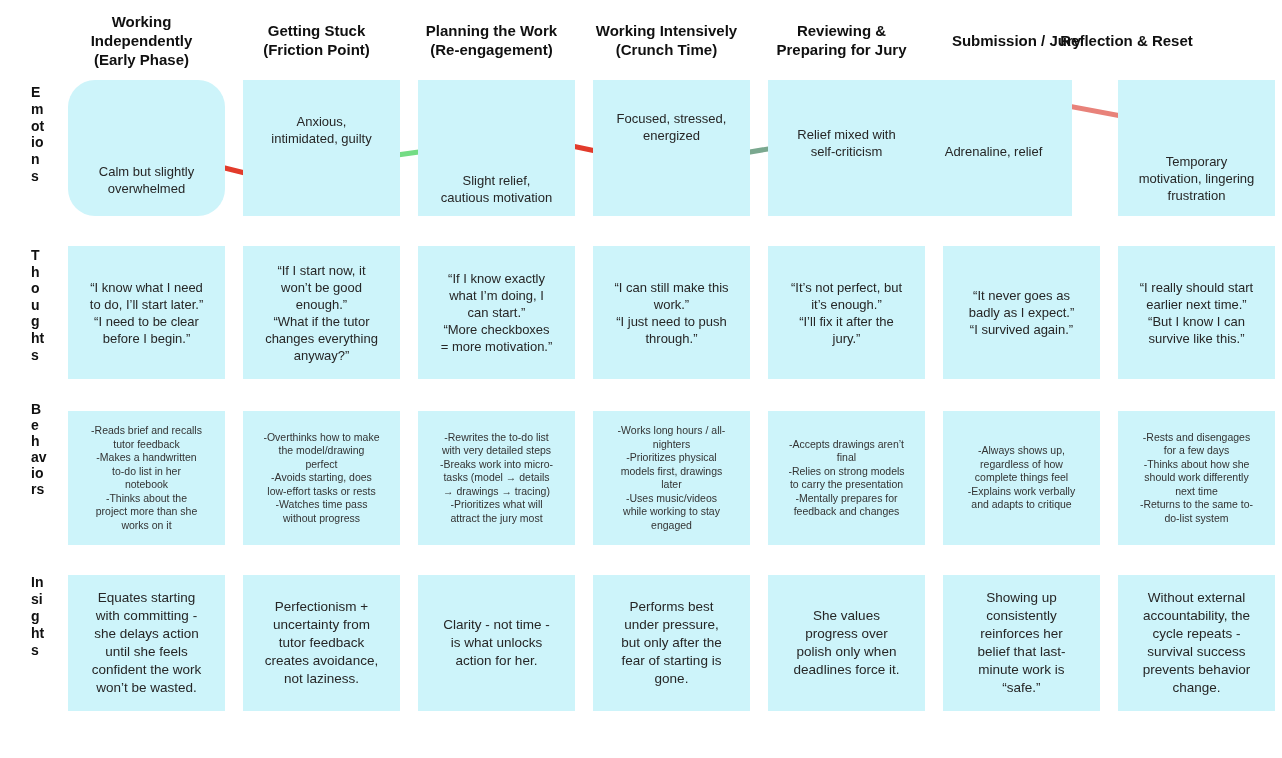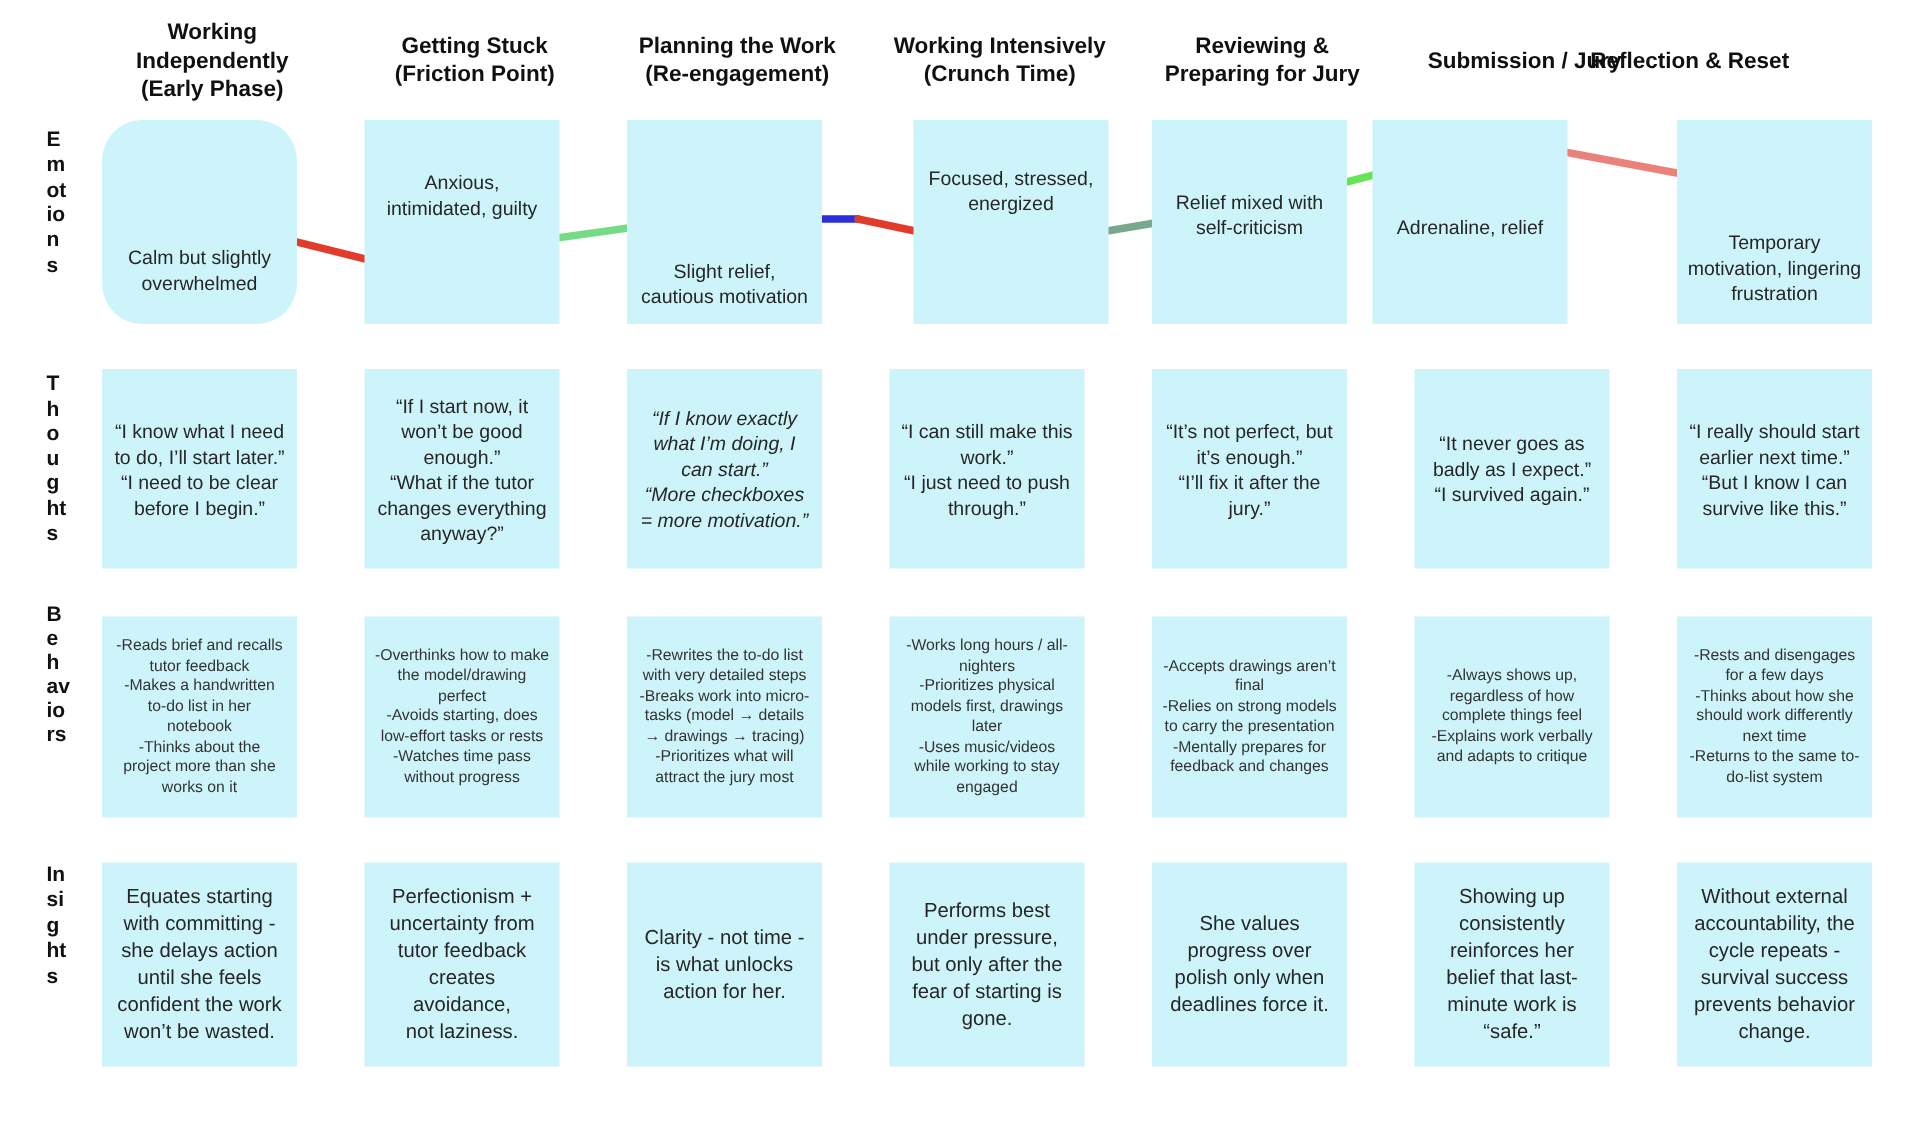--- a/index.html
+++ b/index.html
@@ -15,21 +15,21 @@
   }
   .row-label{
     position:absolute;left:31px;width:16px;text-align:left;
     font-weight:bold;font-size:14px;color:#101010;word-break:break-all;
   }
   .rl0{top:84px;line-height:16.8px;}
   .rl1{top:247px;line-height:16.6px;}
   .rl2{top:401px;line-height:16px;}
   .rl3{top:574px;line-height:17px;}
   .cell{
-    position:absolute;width:130px;background:#cdf4fa;color:#262626;
+    position:absolute;width:157px;background:#cdf4fa;color:#262626;
     white-space:pre-line;text-align:center;box-sizing:border-box;
   }
   .r0{top:80px;height:136px;font-size:13px;line-height:17px;padding:0 5px;}
   .r1{top:246px;height:133px;font-size:13px;line-height:17px;
       display:flex;align-items:center;justify-content:center;padding:0 7px;}
   .r2{top:411px;height:134px;font-size:10.5px;line-height:13.5px;
       display:flex;align-items:center;justify-content:center;padding:0 6px;color:#333333;}
   .r3{top:575px;height:136px;font-size:13.5px;line-height:18px;
       display:flex;align-items:center;justify-content:center;padding:0 9px;}
   .eo0{padding-top:83px;}
@@ -67,40 +67,40 @@
 Preparing for Jury</div>
     <div class="col-header" style="left: 929px;">Submission / Jury</div>
     <div class="col-header" style="left: 1039px;">Reflection &amp; Reset</div>
     <div class="row-label rl0">Emotions</div>
     <div class="cell r0 eo0" style="left: 68px; border-radius: 27px;">Calm but slightly
 overwhelmed</div>
     <div class="cell r0 eo1" style="left: 243px;">Anxious,
 intimidated, guilty</div>
     <div class="cell r0 eo2" style="left: 418px;">Slight relief,
 cautious motivation</div>
-    <div class="cell r0 eo3" style="left: 593px; margin-left: 16px;">Focused, stressed,
+    <div class="cell r0 eo3" style="left: 593px;">Focused, stressed,
 energized</div>
     <div class="cell r0 eo4" style="left: 768px;">Relief mixed with
 self-criticism</div>
     <div class="cell r0 eo5" style="left: 915px;">Adrenaline, relief</div>
     <div class="cell r0 eo6" style="left: 1118px;">Temporary
 motivation, lingering
 frustration</div>
     <div class="row-label rl1">Thoughts</div>
     <div class="cell r1" style="left: 68px;">“I know what I need
 to do, I’ll start later.”
 “I need to be clear
 before I begin.”</div>
     <div class="cell r1" style="left: 243px;">“If I start now, it
 won’t be good
 enough.”
 “What if the tutor
 changes everything
 anyway?”</div>
-    <div class="cell r1" style="left: 418px; font-style: italic;">“If I know exactly
+    <div class="cell r1" style="left: 418px;">“If I know exactly
 what I’m doing, I
 can start.”
 “More checkboxes
 = more motivation.”</div>
     <div class="cell r1" style="left: 593px;">“I can still make this
 work.”
 “I just need to push
 through.”</div>
     <div class="cell r1" style="left: 768px;">“It’s not perfect, but
 it’s enough.”

